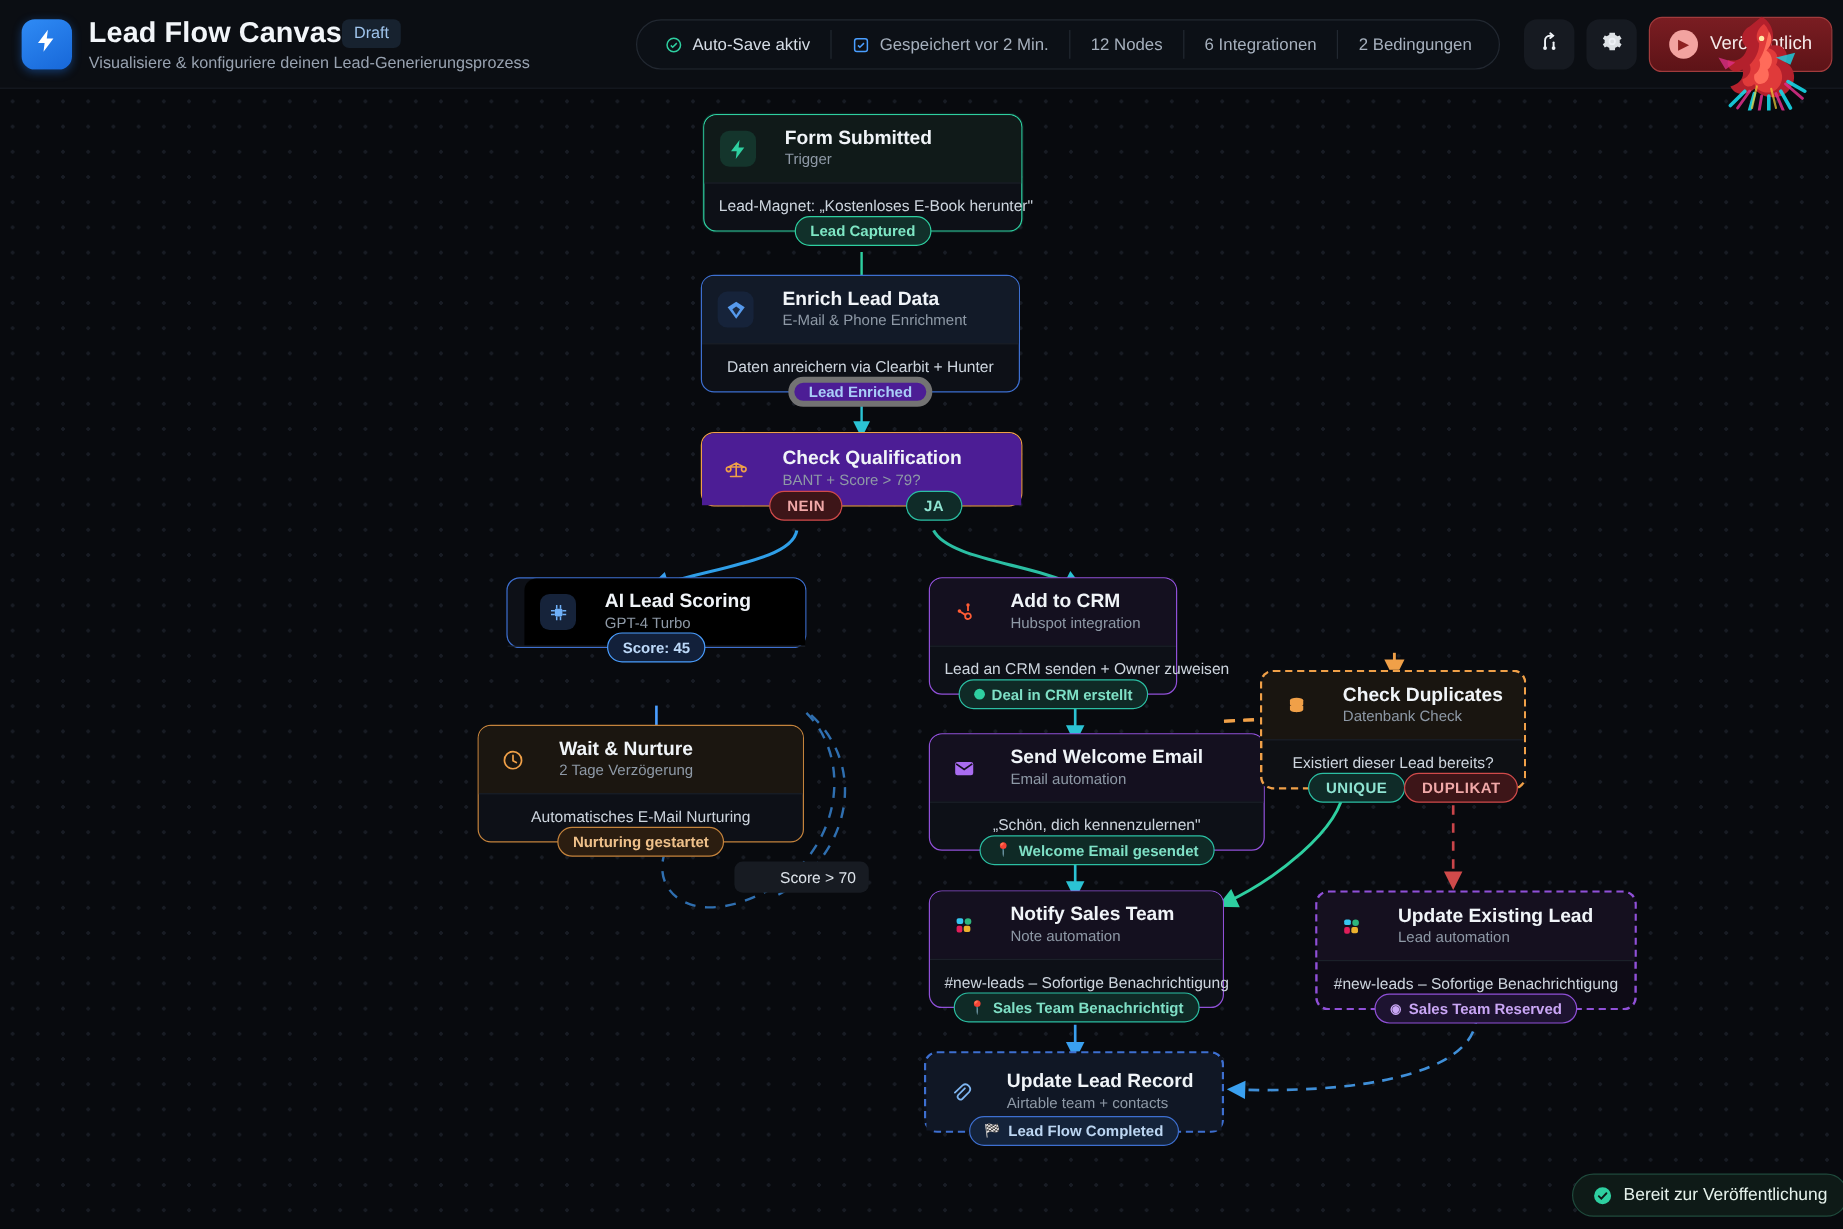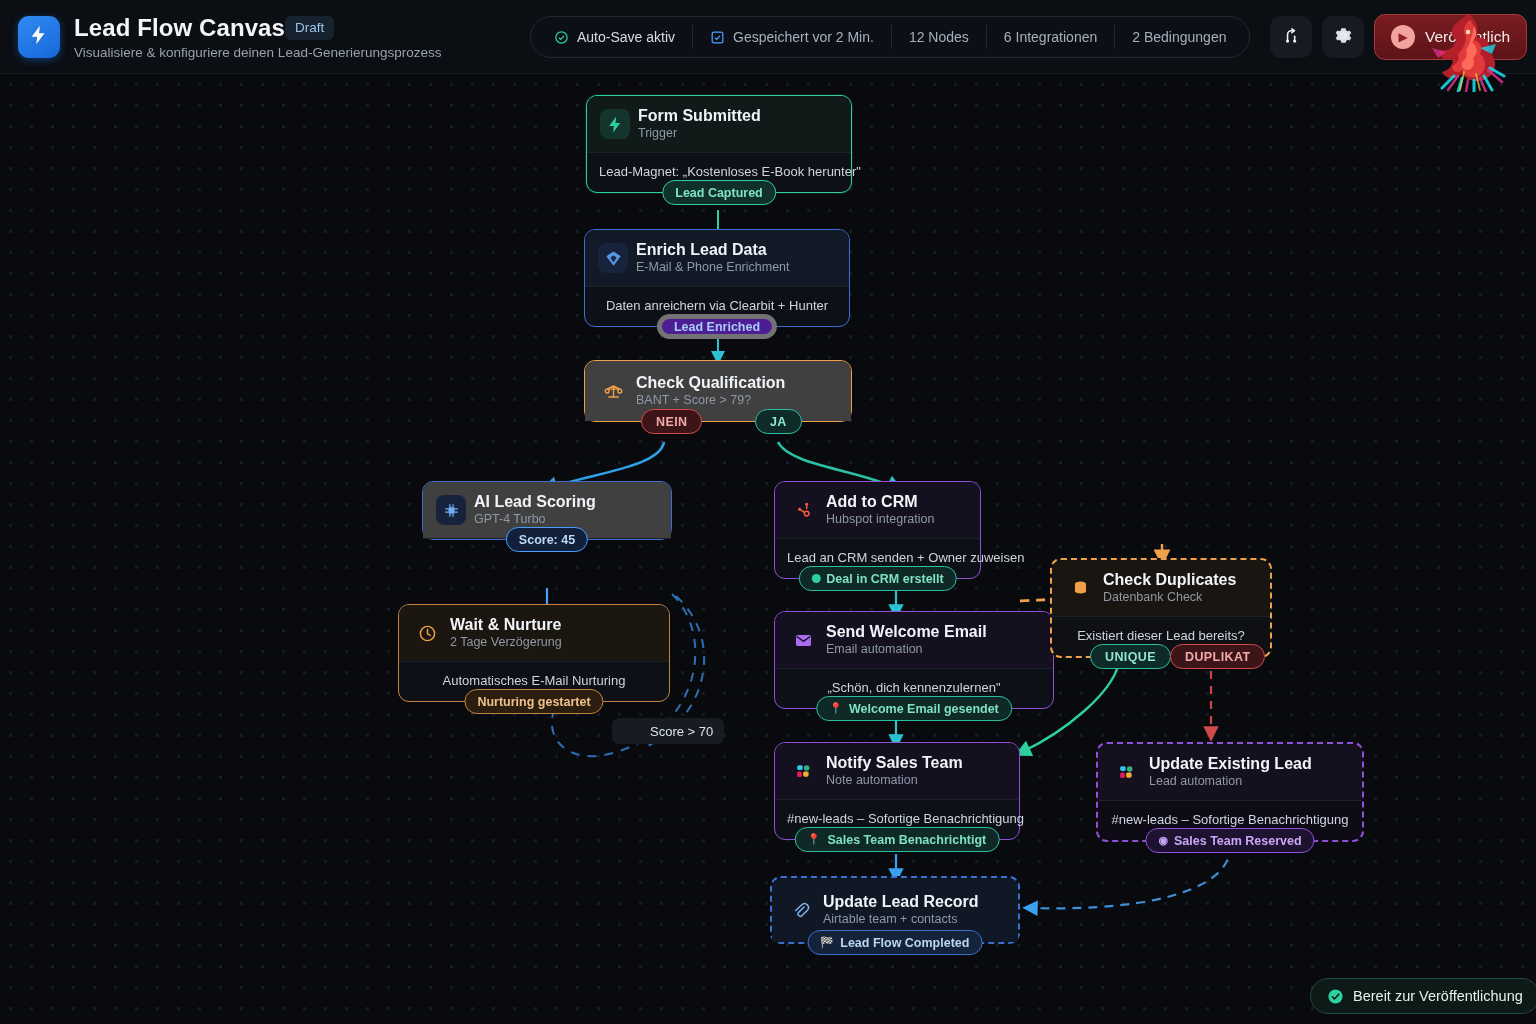--- a/index.html
+++ b/index.html
@@ -94,21 +94,21 @@
   #edges { position: absolute; inset: 0; width: 1536px; height: 950px; }
 
   
   .node {
     position: absolute;
     border-radius: 11px;
     background: #0d1017;
     z-index: 10;
   }
   .node-head {
-    display: flex; align-items: center; gap: 8px;
+    display: flex; align-items: center; gap: 24px;
     padding: 11px 14px 11px 13px;
     border-radius: 10px 10px 0 0;
   }
   .node-ico {
     width: 30px; height: 30px; border-radius: 8px;
     display: flex; align-items: center; justify-content: center; flex: 0 0 30px;
   }
   .node-ico svg { width: 19px; height: 19px; }
   .node-titles { display: flex; flex-direction: column; gap: 1px; min-width: 0; }
   .node-title { font-size: 16px; font-weight: bold; color: #f0f4f8; line-height: 1.15; white-space: nowrap; }
@@ -332,21 +332,21 @@
         </div>
       </div>
       <div class="node-divider"></div>
       <div class="node-body">Daten anreichern via Clearbit + Hunter</div>
       <div class="badge" style="background:#4c1d95; border:5px solid #737373; color:#a9cdf8;align-items:flex-end;">
         <span>Lead Enriched</span>
       </div>
     </div>
 
     <div class="node" id="n-qual" style="left:584px; top:286px; width:268px; height:62px; border:1px solid #f0a048;">
-      <div class="node-head" style="background:#404040; height:60px;align-items:center;">
+      <div class="node-head" style="background:#4c1d95; height:60px;align-items:center;">
         <div class="node-ico" style="background:transparent;">
           <svg viewBox="0 0 24 24" fill="none" stroke="#f0a048" stroke-width="1.7" stroke-linecap="round">
             <path d="M12 5v14M6 19h12M4 9h16M12 5l-8 4M12 5l8 4"></path>
             <circle cx="4" cy="11.5" r="2.4"></circle>
               <circle cx="20" cy="11.5" r="2.4"></circle>
           </svg>
         </div>
         <div class="node-titles">
           <div class="node-title">Check Qualification</div>
           <div class="node-sub">BANT + Score &gt; 79?</div>
@@ -354,21 +354,21 @@
       </div>
       <div class="branch" style="left:56px; background:#3d1518; border:1px solid #d04a4a; color:#f0a8a8;">
         <span>NEIN</span>
       </div>
       <div class="branch" style="left:170px; background:#0f2b28; border:1px solid #2bbfa3; color:#8fe4d2;">
         <span>JA</span>
       </div>
     </div>
 
     <div class="node" id="n-ai" style="left:422px; top:407px; width:250px; border:1px solid #3d6fd0;">
-      <div class="node-head" style="background:#404040;">
+      <div class="node-head" style="background:#000000;margin-left:14px;">
         <div class="node-ico" style="background:#16233a;">
           <svg viewBox="0 0 24 24" fill="none" stroke="#6fb0f8" stroke-width="1.6">
             <rect x="8" y="8" width="8" height="8" rx="1.5" fill="#6fb0f8" stroke="none"></rect>
             <path d="M10 8V4M14 8V4M10 20v-4M14 20v-4M8 10H4M8 14H4M20 10h-4M20 14h-4"></path>
           </svg>
         </div>
         <div class="node-titles">
           <div class="node-title">AI Lead Scoring</div>
           <div class="node-sub">GPT-4 Turbo</div>
         </div>

